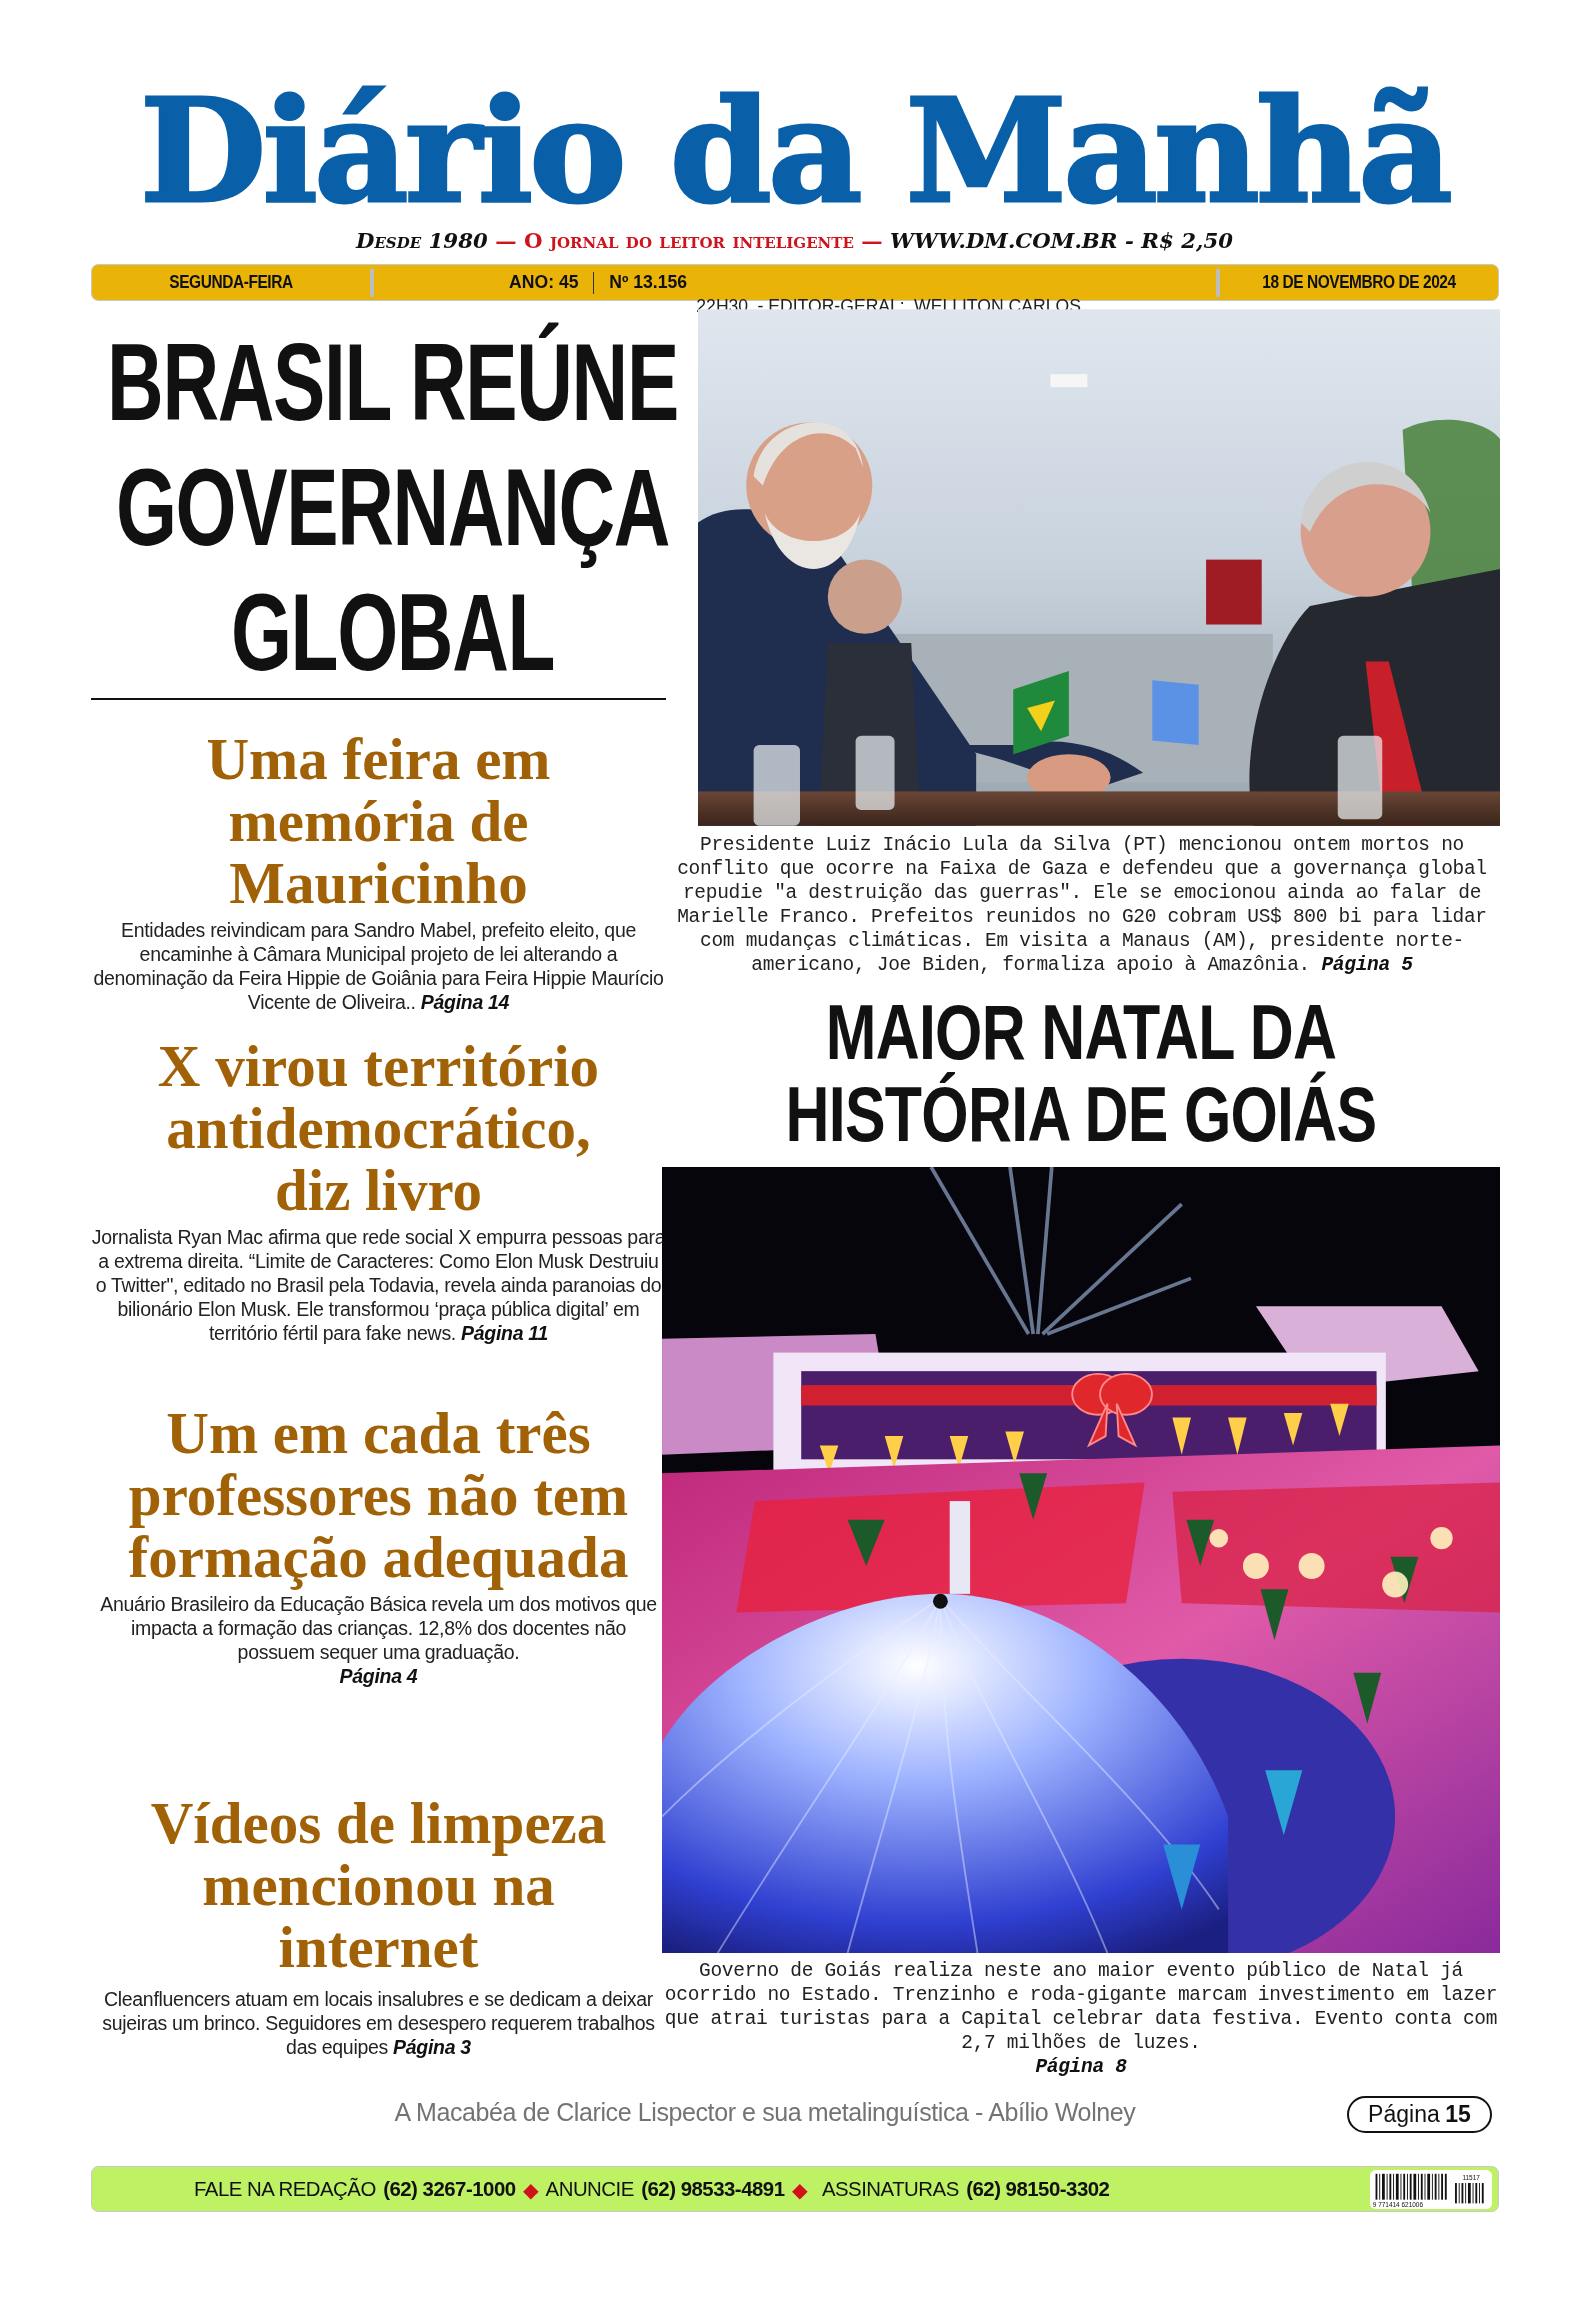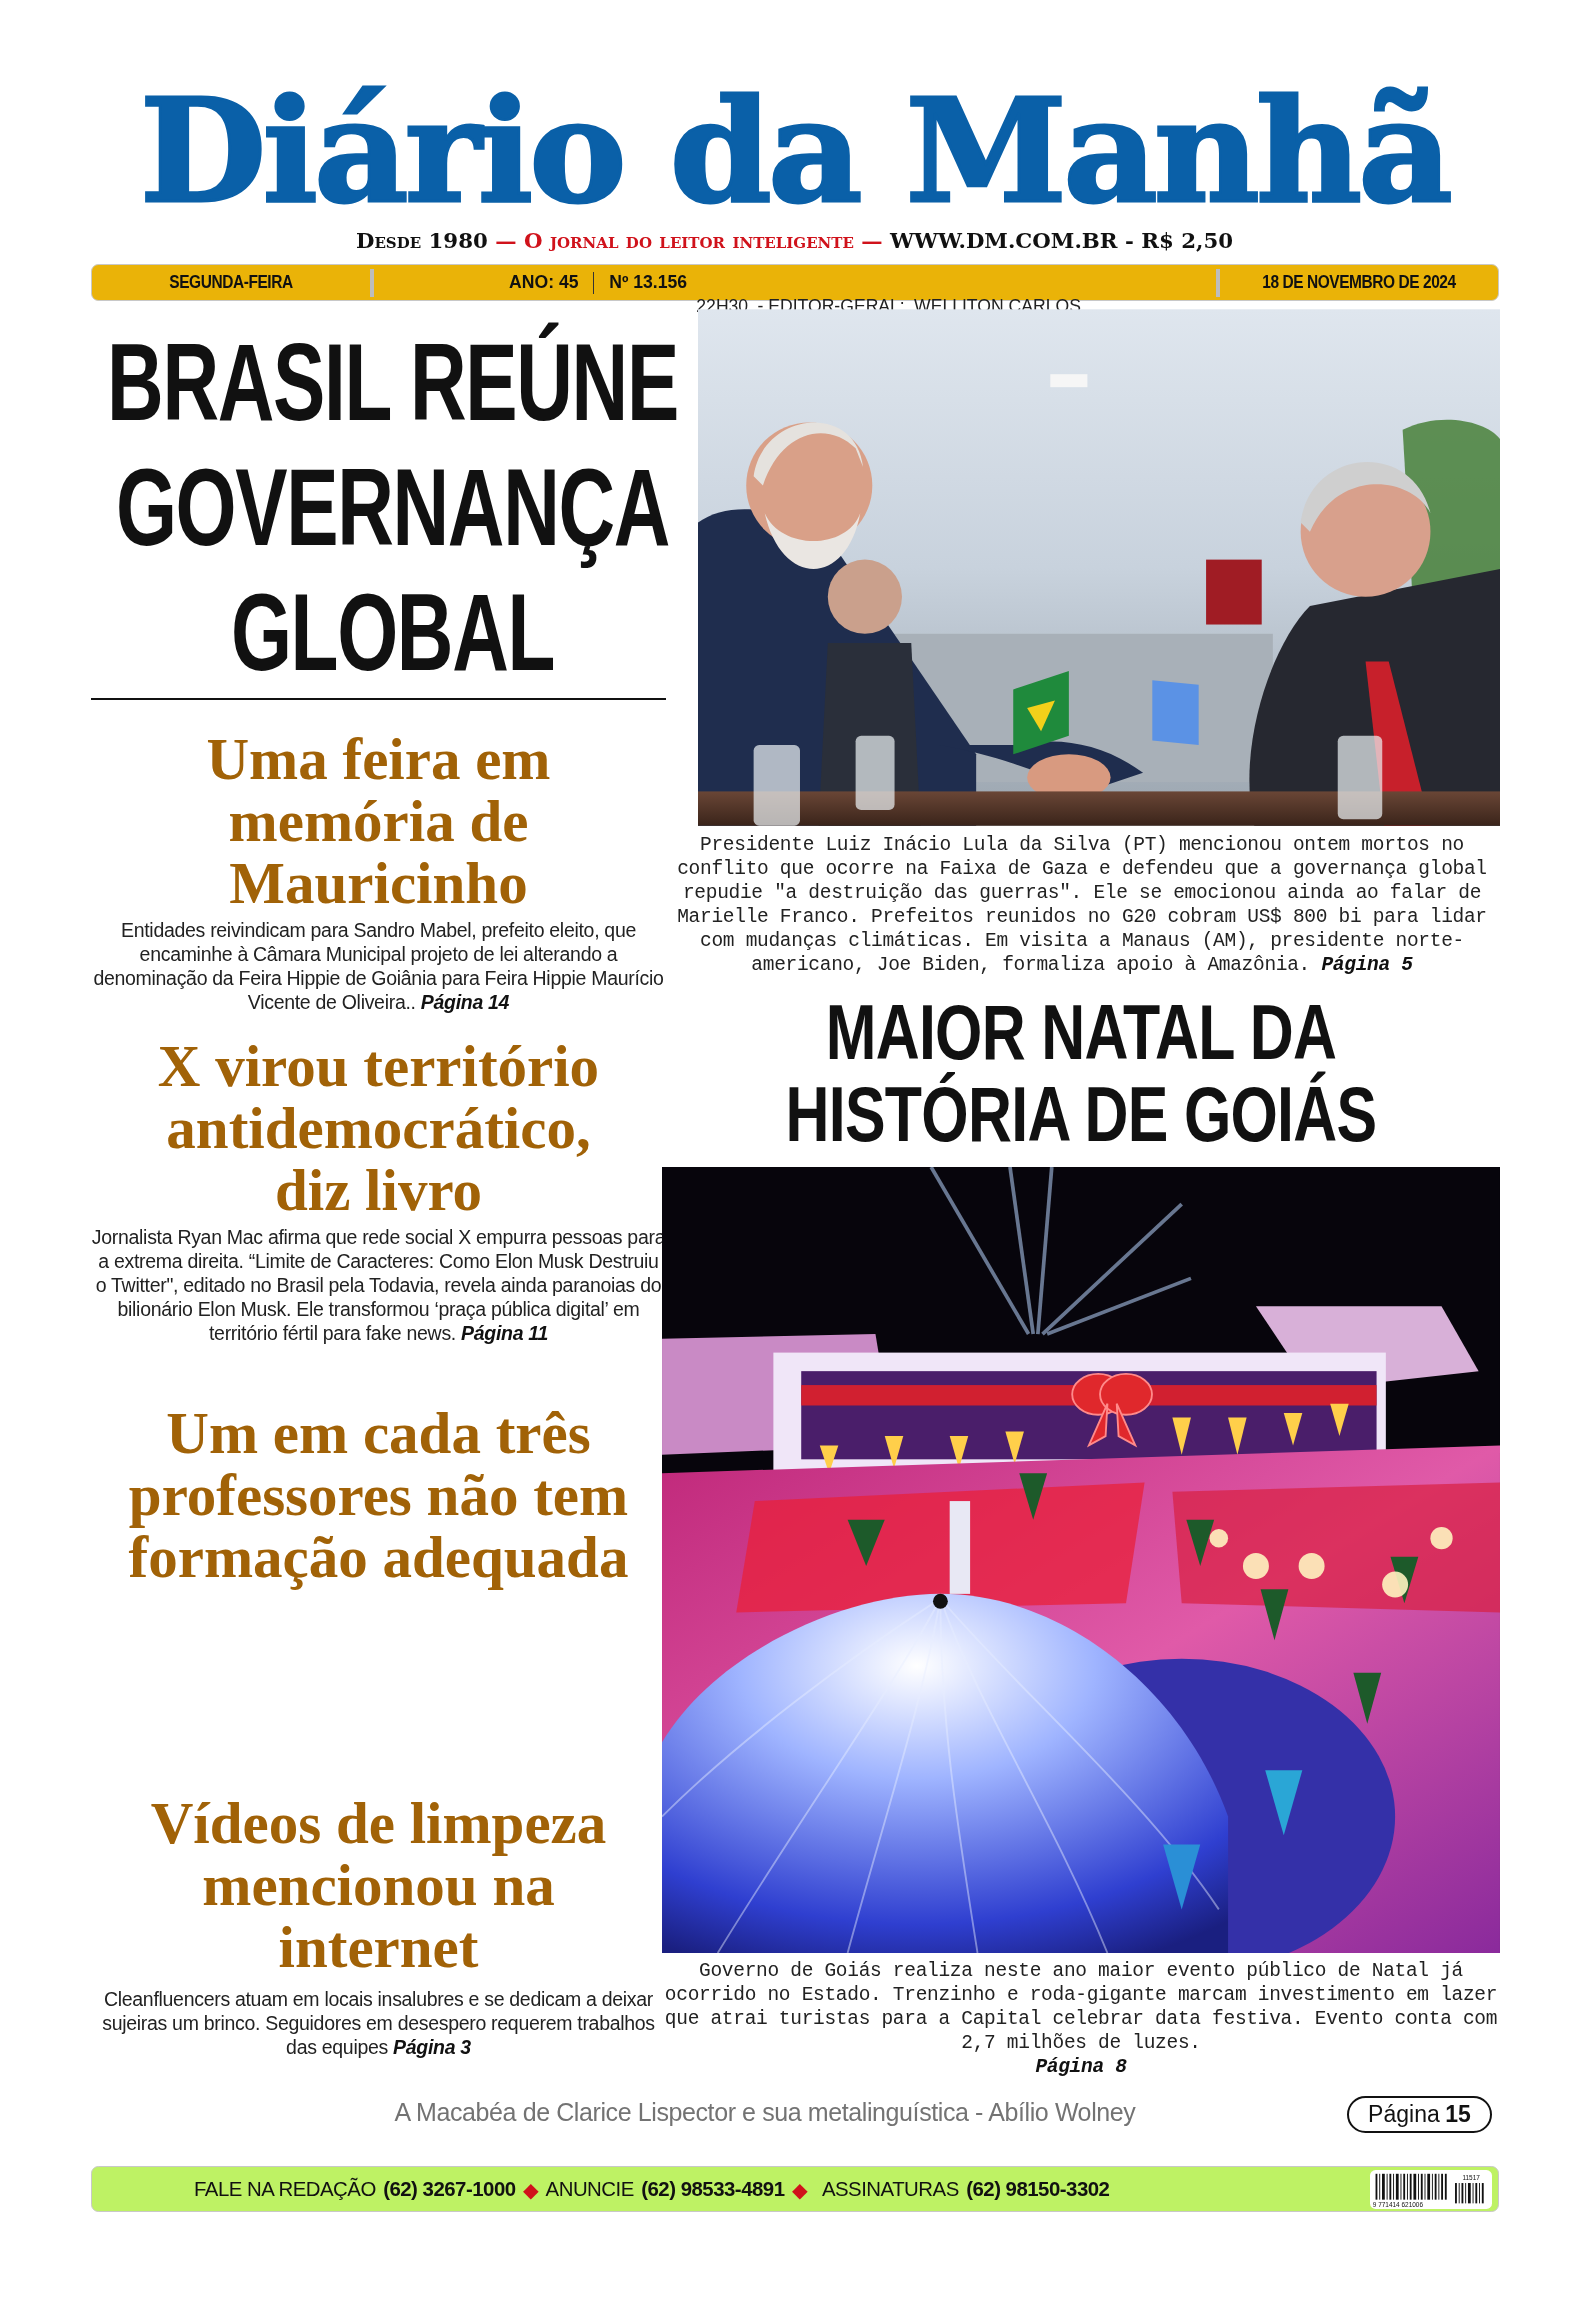--- a/index.html
+++ b/index.html
@@ -4,21 +4,21 @@
 <style>
   html, body { margin: 0; padding: 0; background: #ffffff; }
   body { width: 1589px; height: 2301px; position: relative; overflow: hidden; font-family: "Liberation Sans", sans-serif; color: #111; }
   .abs { position: absolute; }
 
   
   .masthead { left: 0; top: 82px; width: 1589px; text-align: center; }
   .masthead-title { display: inline-block; font-family: "DejaVu Serif", serif; font-weight: 900; font-size: 139px; line-height: 139px; color: #0a60a8; letter-spacing: -3.7px; transform: scaleX(1.05) scaleY(1.02); transform-origin: center; -webkit-text-stroke: 2.8px #0a60a8; }
   .tagline { left: 0; top: 228px; width: 1589px; text-align: center; font-family: "DejaVu Serif", serif; font-weight: bold; font-size: 21.3px; letter-spacing: 0px; font-variant: small-caps; }
   .tagline .red { color: #d0121b; }
-  .tagline .blk { color: #111; }
+  .tagline .blk { color: #111; font-style: italic; }
 
   
   .infobar { left: 91px; top: 264px; width: 1408px; height: 37px; background: #eab308; border: 0.9px solid #c8c8c8; border-radius: 7.4px; box-sizing: border-box; display: flex; align-items: center; font-family: "Liberation Sans", sans-serif; font-size: 17.6px; }
   .infobar .cell { display: flex; align-items: center; height: 100%; }
   .infobar .day { width: 278px; justify-content: center; font-weight: bold; letter-spacing: -0.5px; transform: scaleX(0.88); }
   .infobar .sep { width: 3.7px; height: 28px; background: #bdbdbd; }
   .infobar .mid { flex: 1; justify-content: center; gap: 9.3px; }
   .infobar .mid b { font-weight: bold; }
   .infobar .mid .thin { font-weight: normal; color: #222; margin-top: 47px; }
   .infobar .date { width: 278px; justify-content: center; font-weight: bold; letter-spacing: -0.5px; transform: scaleX(0.88); }
@@ -95,20 +95,21 @@
   <div class="story-body"><span>Entidades reivindicam para Sandro Mabel, prefeito eleito, que encaminhe à Câmara Municipal projeto de lei alterando a denominação da Feira Hippie de Goiânia para Feira Hippie Maurício Vicente de Oliveira..</span> <b>Página 14</b></div>
 </div>
 
 <div class="abs story" style="top:1035px;">
   <div class="story-title" style="padding:0 37px;">X virou território antidemocrático, diz livro</div>
   <div class="story-body"><span>Jornalista Ryan Mac afirma que rede social X empurra pessoas para a extrema direita. “Limite de Caracteres: Como Elon Musk Destruiu o Twitter", editado no Brasil pela Todavia, revela ainda paranoias do bilionário Elon Musk. Ele transformou ‘praça pública digital’ em território fértil para fake news.</span> <b>Página 11</b></div>
 </div>
 
 <div class="abs story" style="top:1402px;">
   <div class="story-title" style="padding:0 37px;">Um em cada três professores não tem formação adequada</div>
+  <div class="story-body"><span>Anuário Brasileiro da Educação Básica revela um dos motivos que impacta a formação das crianças. 12,8% dos docentes não possuem sequer uma graduação.</span><br><b>Página 4</b></div>
 </div>
 
 <div class="abs story" style="top:1792px;">
   <div class="story-title" style="padding:0 28px;">Vídeos de limpeza mencionou na internet</div>
   <div class="story-body" style="margin-top:9.3px;"><span>Cleanfluencers atuam em locais insalubres e se dedicam a deixar sujeiras um brinco. Seguidores em desespero requerem trabalhos das equipes</span> <b>Página 3</b></div>
 </div>
 
 <div class="abs photo-top" aria-label="Lula e António Guterres apertam as mãos em reunião, com bandeiras do Brasil e da ONU sobre a mesa">
   <svg width="802" height="517" viewBox="0 0 865 557">
     <defs>

